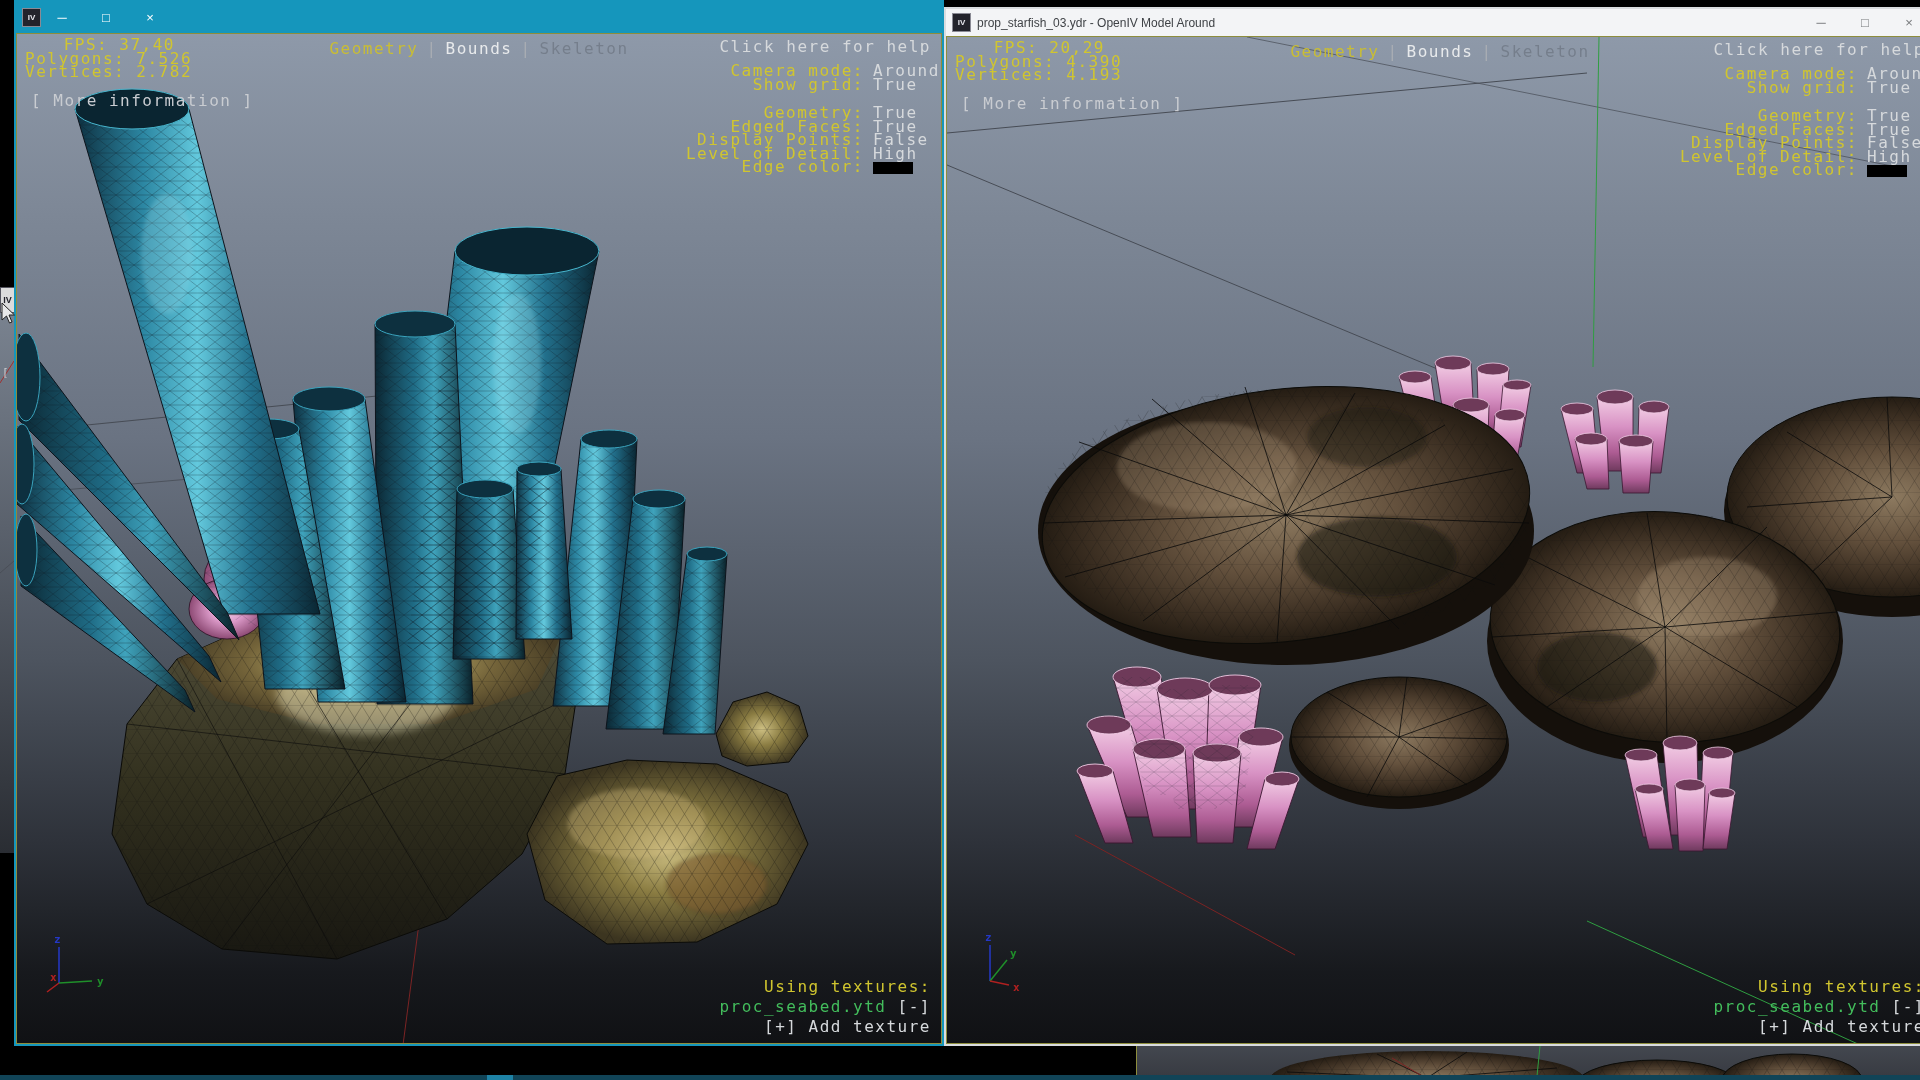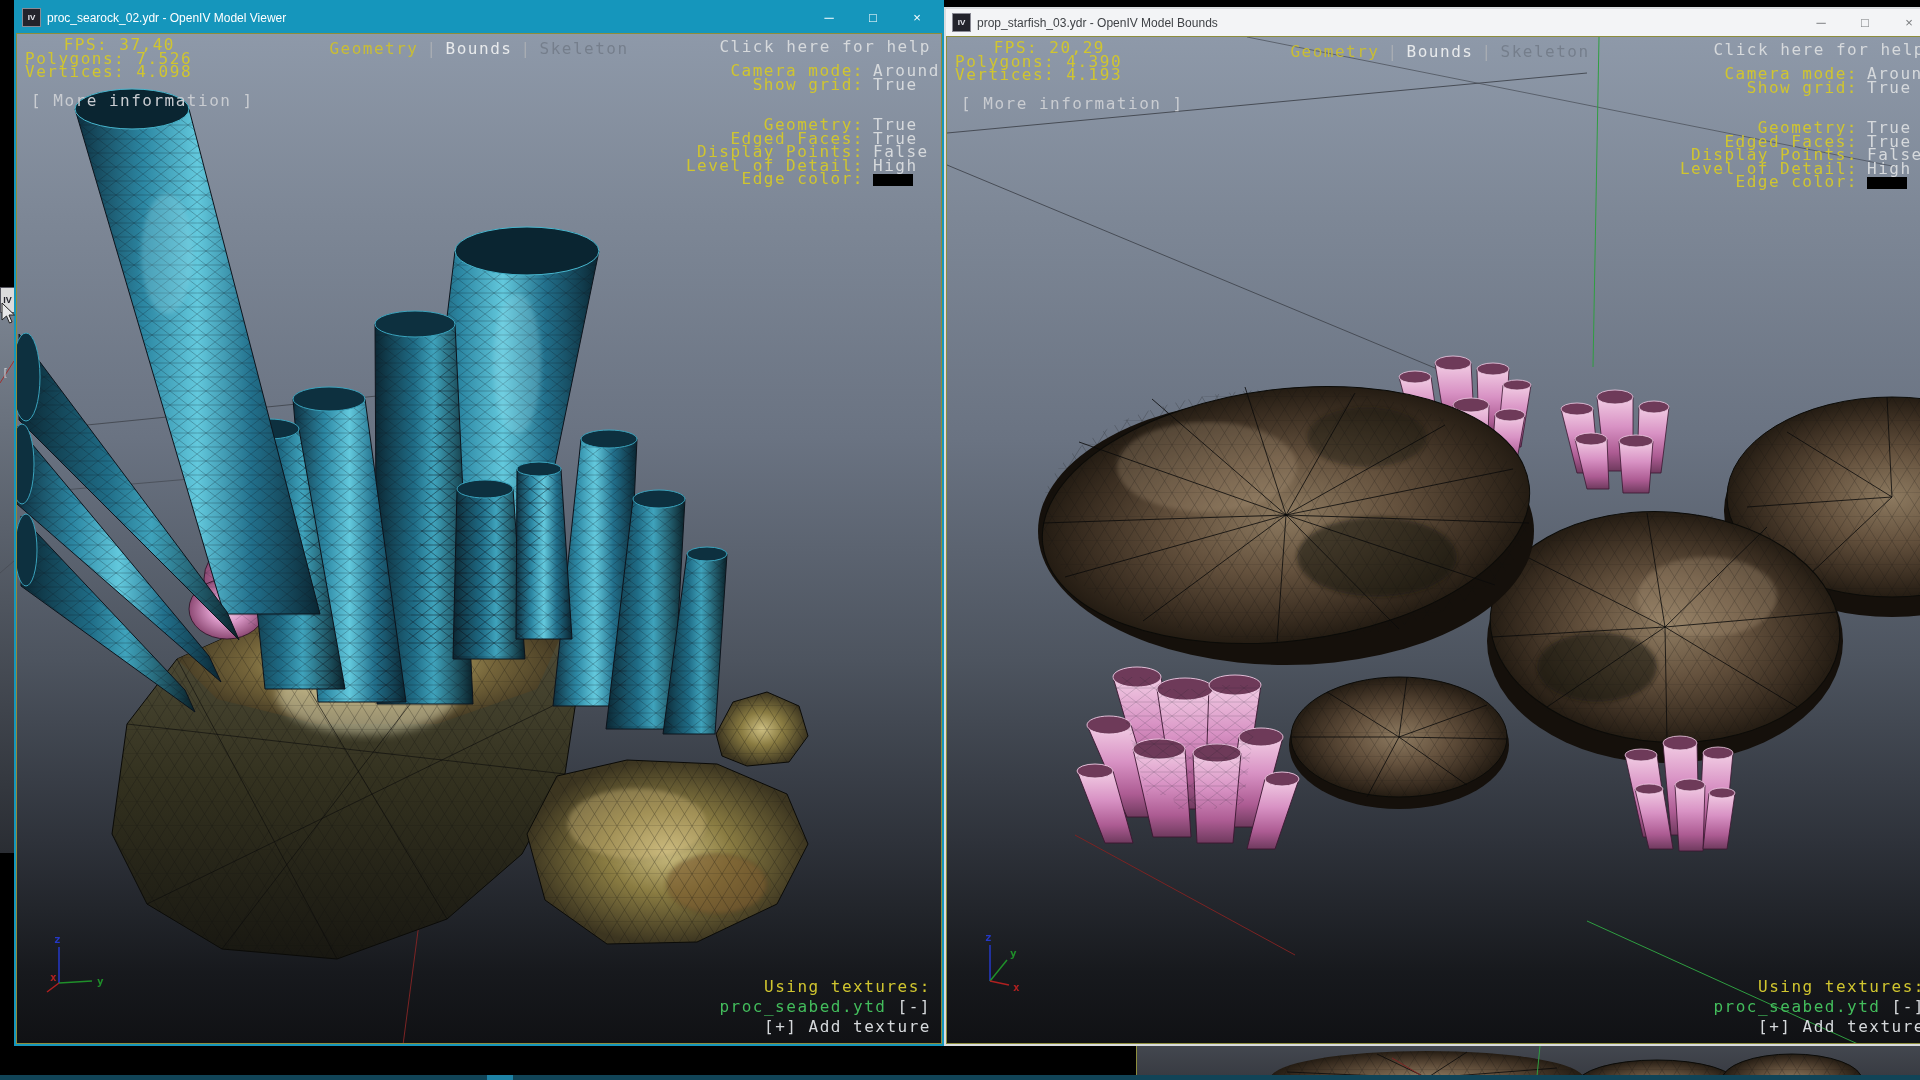--- a/index.html
+++ b/index.html
@@ -32,21 +32,21 @@
   .moreinfo{left:6px;top:60px;color:#c9ccd1;margin-left:8px;}
   .tabs{left:0;right:0;top:8px;text-align:center;}
   .tab-active{color:#c9bd34;}
   .tab-normal{color:#e8eaec;}
   .tab-disabled{color:#666e7a;opacity:.6;}
   .sep{color:#a9adb3;margin:0 8px;}
   .rblock{right:10px;text-align:right;}
   .win-right .rblock{right:8px;}
   .helf{top:6px;}
   .cam{top:30px;}
-  .setb{top:72px;margin-top:12px;}
+  .setb{top:72px;}
   .row2{display:flex;justify-content:flex-end;align-items:center;height:13.5px;}
   .row2 .lbl{color:#d0c52f;}
   .row2 .val{display:inline-block;width:58px;text-align:left;color:#d6d9dc;margin-left:9px;}
   .swatch{display:inline-block;width:40px;height:12px;background:#000;vertical-align:middle;}
   .texb{right:10px;bottom:6px;text-align:right;line-height:20px;}
   .win-right .texb{right:8px;}
   .gizmo{position:absolute;left:0;bottom:22px;}
   .gizmo text{font-family:"DejaVu Sans Mono",monospace;font-size:11px;font-weight:bold;}
   
   .sliver{position:absolute;left:0;top:0;width:14px;height:1080px;background:#000;z-index:1;}
@@ -156,21 +156,20 @@
     <div class="taskbar-hl"></div>
   </div>
 
   <svg class="cursor" width="16" height="22">
     <path d="M1,1 L1,18 L5.5,14 L8.5,21 L11,20 L8,13 L13.5,13 Z" fill="#e8e8e8" stroke="#222" stroke-width="1"></path>
   </svg>
 
   <section class="win win-left">
     <header class="titlebar">
       <span class="app-icon">IV</span>
-      <span class="title">proc_searock_02.ydr - OpenIV Model Viewer</span>
       <span class="winbtns">
         <span class="wbtn">─</span>
         <span class="wbtn">□</span>
         <span class="wbtn">×</span>
       </span>
     </header>
     <div class="viewport">
 
       <svg class="scene" width="924" height="1011" viewBox="0 0 924 1011">
         <g>
@@ -259,21 +258,21 @@
           <ellipse cx="115" cy="75" rx="57" ry="20" fill="#0a2531" stroke="#48b7cf"></ellipse>
           <ellipse cx="9" cy="343" rx="14" ry="44" fill="#0d303f" stroke="#3aa3bd"></ellipse>
           <ellipse cx="5" cy="430" rx="12" ry="40" fill="#0d303f" stroke="#3aa3bd"></ellipse>
           <ellipse cx="9" cy="516" rx="11" ry="36" fill="#0d303f" stroke="#3aa3bd"></ellipse>
         </g>
       </svg>
 
       <div class="ov stats">
         <div class="row y"><span>FPS:</span> <span>37,40</span></div>
         <div class="row y gap"><span>Polygons:</span> <span>7.526</span></div>
-        <div class="row y"><span>Vertices:</span> <span>4.098</span></div>
+        <div class="row y"><span>Vertices:</span> <span>2.782</span></div>
       </div>
       <div class="ov moreinfo">[ More information ]</div>
       <div class="ov tabs">
         <span class="tab-active">Geometry</span><span class="sep">|</span><span class="tab-normal">Bounds</span><span class="sep">|</span><span class="tab-disabled">Skeleton</span>
       </div>
       <div class="ov rblock helf w">Click here for help</div>
       <div class="ov rblock cam">
         <div class="row2">
             <span class="lbl">Camera mode:</span>
             <span class="val">Around</span>
@@ -317,21 +316,21 @@
         <text x="37" y="18" fill="#2438c8">z</text>
         <text x="80" y="60" fill="#1f8f2a">y</text>
         <text x="33" y="56" fill="#b02020">x</text>
       </svg>
     </div>
   </section>
 
   <section class="win win-right">
     <header class="titlebar">
       <span class="app-icon">IV</span>
-      <span class="title">prop_starfish_03.ydr - OpenIV Model Bounds</span>
+      <span class="title">prop_starfish_03.ydr - OpenIV Model Around</span>
       <span class="winbtns">
         <span class="wbtn">─</span>
         <span class="wbtn">□</span>
         <span class="wbtn">×</span>
       </span>
     </header>
     <div class="viewport">
 
       <svg class="scene" width="988" height="1008" viewBox="0 0 988 1008">
         <g>

